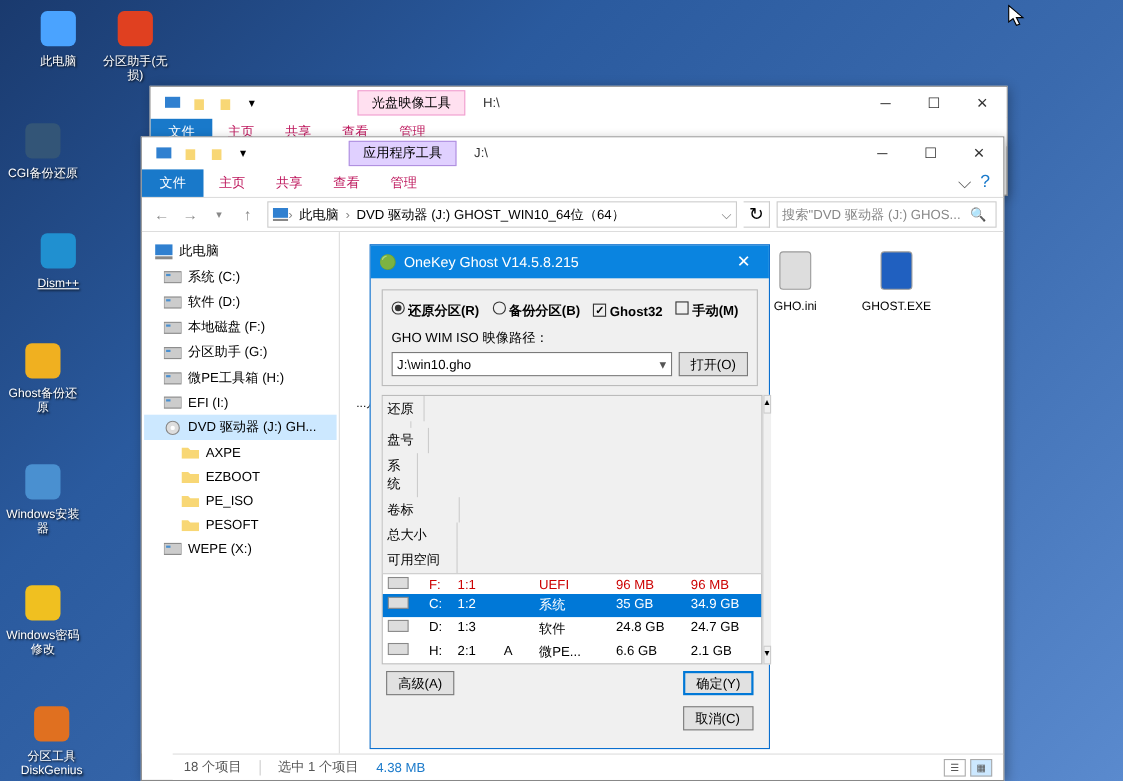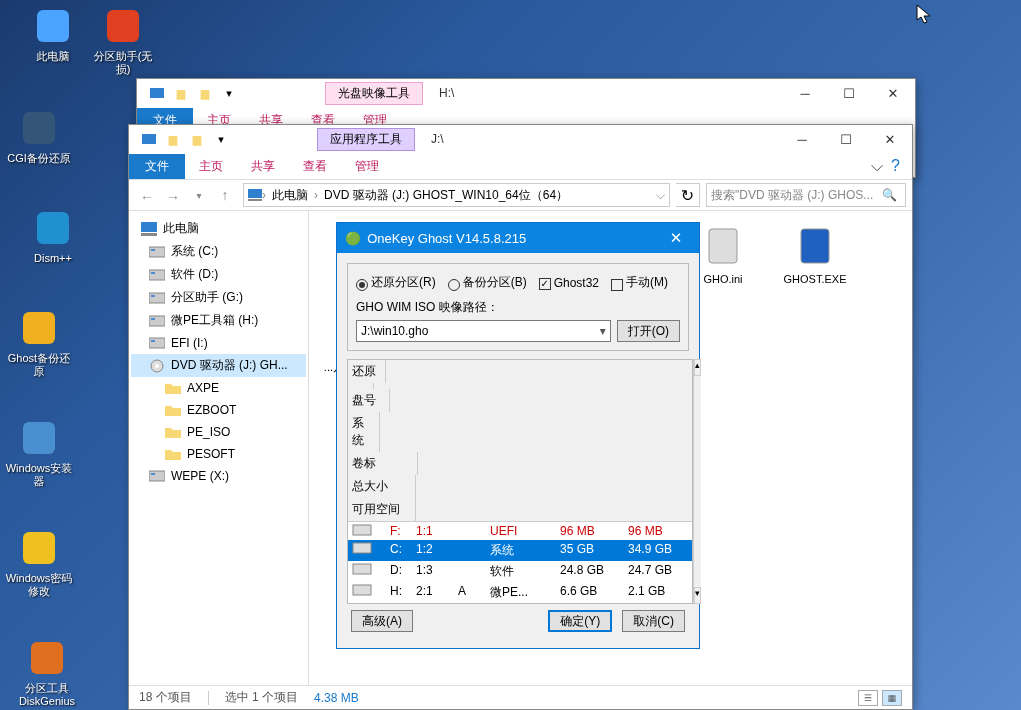--- a/index.html
+++ b/index.html
@@ -43,48 +43,48 @@
 .tree .node.root { padding-left: 10px; font-weight: normal; }
 .tree .node.sel { background: #cce8ff; }
 .tree .dicon { width: 16px; height: 16px; display: inline-flex; align-items: center; justify-content: center; font-size: 12px; }
 
 .content { flex: 1; padding: 10px; display: flex; flex-wrap: wrap; align-content: flex-start; gap: 10px 20px; }
 .fitem { width: 72px; text-align: center; font-size: 11px; }
 .fitem .fic { width: 48px; height: 48px; margin: 0 auto 4px; display: flex; align-items: center; justify-content: center; font-size: 32px; }
 .fitem.sel { background: #cce8ff; outline: 1px solid #99d1ff; }
 .fitem .fn { word-break: break-all; line-height: 1.2; }
 
-.status { height: 24px; border-top: 1px solid #ddd; display: flex; align-items: center; padding: 0 10px; font-size: 12px; color: #555; gap: 16px; background: #fff; }
+.status { height: 24px; border-top: 1px solid #ddd; display: flex; align-items: center; padding: 0 10px; font-size: 12px; color: #555; gap: 16px; background: #fff; margin-left: 28px; }
 .status .sep2 { border-left: 1px solid #ccc; height: 14px; }
 .status .views { margin-left: auto; display: flex; gap: 4px; }
 .status .view { width: 20px; height: 16px; border: 1px solid #aaa; font-size: 9px; display: flex; align-items: center; justify-content: center; }
 
 
 .dialog { position: absolute; background: #f0f0f0; border: 1px solid #0a6fcf; }
 .dialog .dtitle { height: 30px; background: #0a84e0; color: #fff; display: flex; align-items: center; padding: 0 8px; font-size: 13px; }
 .dialog .dtitle .dclose { margin-left: auto; width: 30px; text-align: center; font-size: 15px; }
 .dialog .dbody { padding: 10px; }
 .dialog .group { border: 1px solid #bbb; padding: 10px 8px 8px; margin-bottom: 8px; background: #f0f0f0; }
 .dialog .row { display: flex; align-items: center; gap: 12px; font-size: 12px; margin-bottom: 8px; }
-.dialog .radio, .dialog .chk { display: flex; align-items: flex-end; gap: 3px; }
+.dialog .radio, .dialog .chk { display: flex; align-items: flex-start; gap: 3px; font-weight: bold; }
 .dialog .chk-box { width: 12px; height: 12px; border: 1px solid #333; display: inline-flex; align-items: center; justify-content: center; font-size: 10px; }
 .dialog .pathrow { display: flex; gap: 6px; align-items: center; }
 .dialog .pathinput { flex: 1; border: 1px solid #7a7a7a; background: #fff; height: 22px; font-size: 12px; padding: 0 4px; display: flex; align-items: center; justify-content: space-between; }
 .dialog .btn { border: 1px solid #7a7a7a; background: #e1e1e1; padding: 2px 10px; font-size: 12px; height: 22px; display: flex; align-items: center; }
 .dialog .btn.primary { border: 2px solid #0078d7; }
 .dialog .table { border: 1px solid #bbb; background: #fff; font-size: 12px; font-family: "SimSun", monospace; }
 .dialog .thead { display: flex; background: #f0f0f0; border-bottom: 1px solid #ccc; flex-direction: column; }
 .dialog .th { padding: 3px 4px; border-right: 1px solid #ccc; font-family: "SimSun"; }
 .dialog .tr { display: flex; padding: 1px 0; }
 .dialog .tr.sel { background: #0078d7; color: #fff; }
 .dialog .tr.red { color: #c00; }
 .dialog .td { padding: 1px 4px; }
 .dialog .c0 { width: 38px; } .dialog .c1 { width: 26px; } .dialog .c2 { width: 42px; } .dialog .c3 { width: 32px; } .dialog .c4 { width: 70px; } .dialog .c5 { width: 68px; } .dialog .c6 { width: 68px; }
 .dialog .btnrow { display: flex; justify-content: space-between; padding: 6px 4px; }
-.dialog .btnrow .right { display: flex; gap: 10px; }
+.dialog .btnrow .right { display: flex; gap: 10px; flex-direction: column; }
 .dialog .scrollbar { width: 17px; background: #f0f0f0; border-left: 1px solid #ccc; display: flex; flex-direction: column; }
 .dialog .sbtn { height: 17px; border: 1px solid #ccc; background: #f0f0f0; font-size: 9px; text-align: center; }
 
 svg { display: block; }
 .cursor { position: absolute; left: 916px; top: 4px; pointer-events: none; }
 </style>
 </head>
 <body>
 
 <div id="desktop">
@@ -105,21 +105,21 @@
       <div class="lbl">分区助手(无损)</div>
     </div>
     <div class="desktop-icon" style="left: 4px; top: 108px;">
       <div class="ico">
         <svg width="40" height="40">
           <rect x="4" y="4" width="32" height="32" rx="6" fill="#335577"></rect>
         </svg>
       </div>
       <div class="lbl">CGI备份还原</div>
     </div>
-    <div class="desktop-icon" style="left: 18px; top: 208px;">
+    <div class="desktop-icon" style="left: 18px; top: 208px; text-decoration: underline;">
       <div class="ico">
         <svg width="40" height="40">
           <rect x="4" y="4" width="32" height="32" rx="6" fill="#2090d0"></rect>
         </svg>
       </div>
       <div class="lbl">Dism++</div>
     </div>
     <div class="desktop-icon" style="left: 4px; top: 308px;">
       <div class="ico">
         <svg width="40" height="40">
@@ -265,20 +265,29 @@
           <span>系统 (C:)</span>
         </div>
         <div class="node">
           <span class="dicon">
             <svg width="16" height="12">
               <rect width="16" height="10" y="1" fill="#ccc" stroke="#888"></rect>
               <rect x="2" y="3" width="4" height="2" fill="#4a90d0"></rect>
             </svg>
           </span>
           <span>软件 (D:)</span>
+        </div>
+        <div class="node">
+          <span class="dicon">
+            <svg width="16" height="12">
+              <rect width="16" height="10" y="1" fill="#ccc" stroke="#888"></rect>
+              <rect x="2" y="3" width="4" height="2" fill="#4a90d0"></rect>
+            </svg>
+          </span>
+          <span>本地磁盘 (F:)</span>
         </div>
         <div class="node">
           <span class="dicon">
             <svg width="16" height="12">
               <rect width="16" height="10" y="1" fill="#ccc" stroke="#888"></rect>
               <rect x="2" y="3" width="4" height="2" fill="#4a90d0"></rect>
             </svg>
           </span>
           <span>分区助手 (G:)</span>
         </div>

